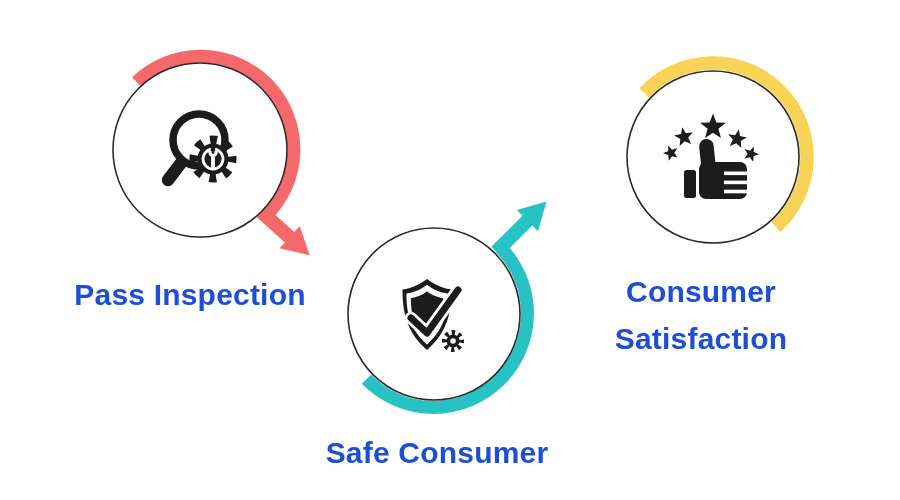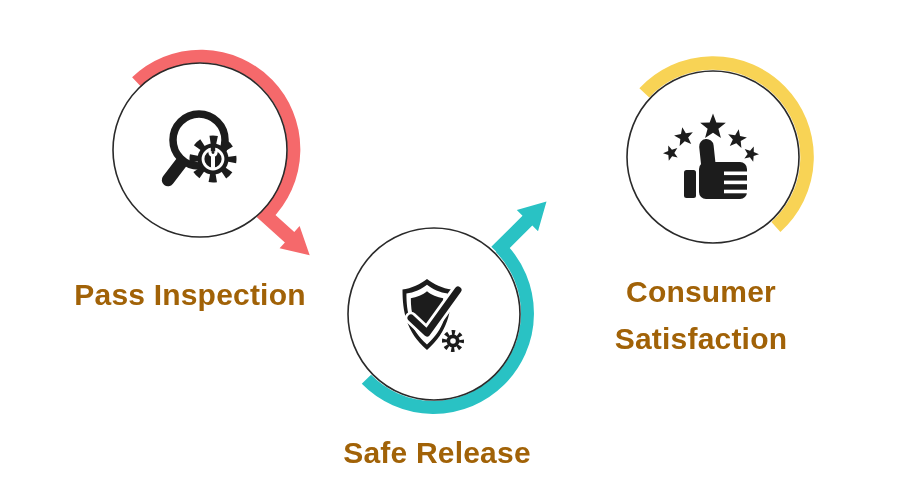--- a/index.html
+++ b/index.html
@@ -12,21 +12,21 @@
     overflow: hidden;
     font-family: "Liberation Sans", sans-serif;
   }
   .stage svg { position: absolute; left: 0; top: 0; }
   .step-label {
     position: absolute;
     text-align: center;
     font-weight: 700;
     font-size: 30px;
     line-height: 47px;
-    color: #a16207;
+    color: #1d4ed8;
     letter-spacing: 0.2px;
   }
   .label-1 { left: 40px;  top: 271px; width: 300px; }
   .label-2 { left: 287px; top: 429px; width: 300px; }
   .label-3 { left: 591px; top: 268px; width: 220px; }
 </style>
 </head>
 <body>
 
 <div class="stage">
@@ -105,16 +105,16 @@
           <rect x="699" y="162" width="48" height="37" rx="7"></rect>
           <rect x="724" y="171.5" width="24" height="3.6" fill="#ffffff"></rect>
           <rect x="724" y="180.6" width="24" height="3.6" fill="#ffffff"></rect>
           <rect x="724" y="189.7" width="24" height="3.6" fill="#ffffff"></rect>
         </g>
       </g>
     </g>
   </svg>
 
   <div class="step-label label-1">Pass Inspection</div>
-  <div class="step-label label-2">Safe Release</div>
+  <div class="step-label label-2">Safe Consumer</div>
   <div class="step-label label-3">Consumer Satisfaction</div>
 
 </div>
 
 </body></html>

